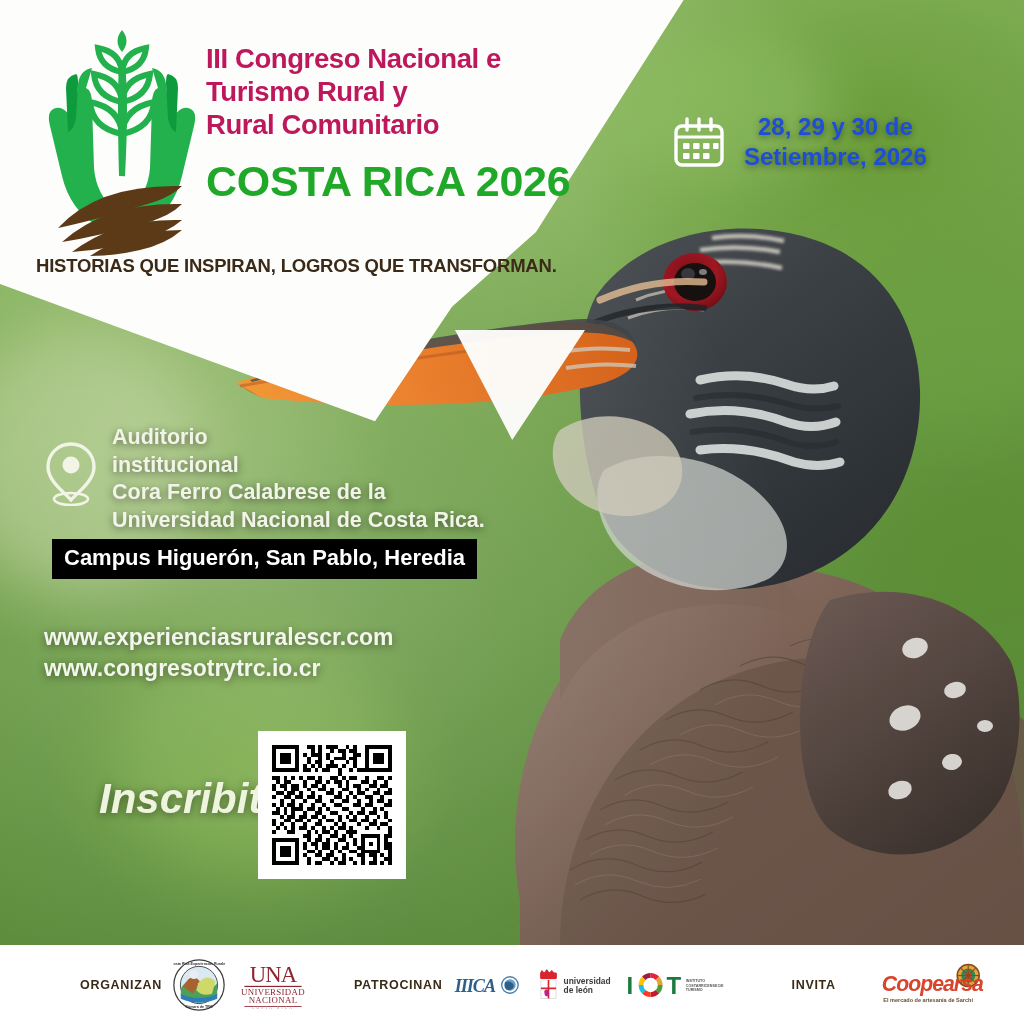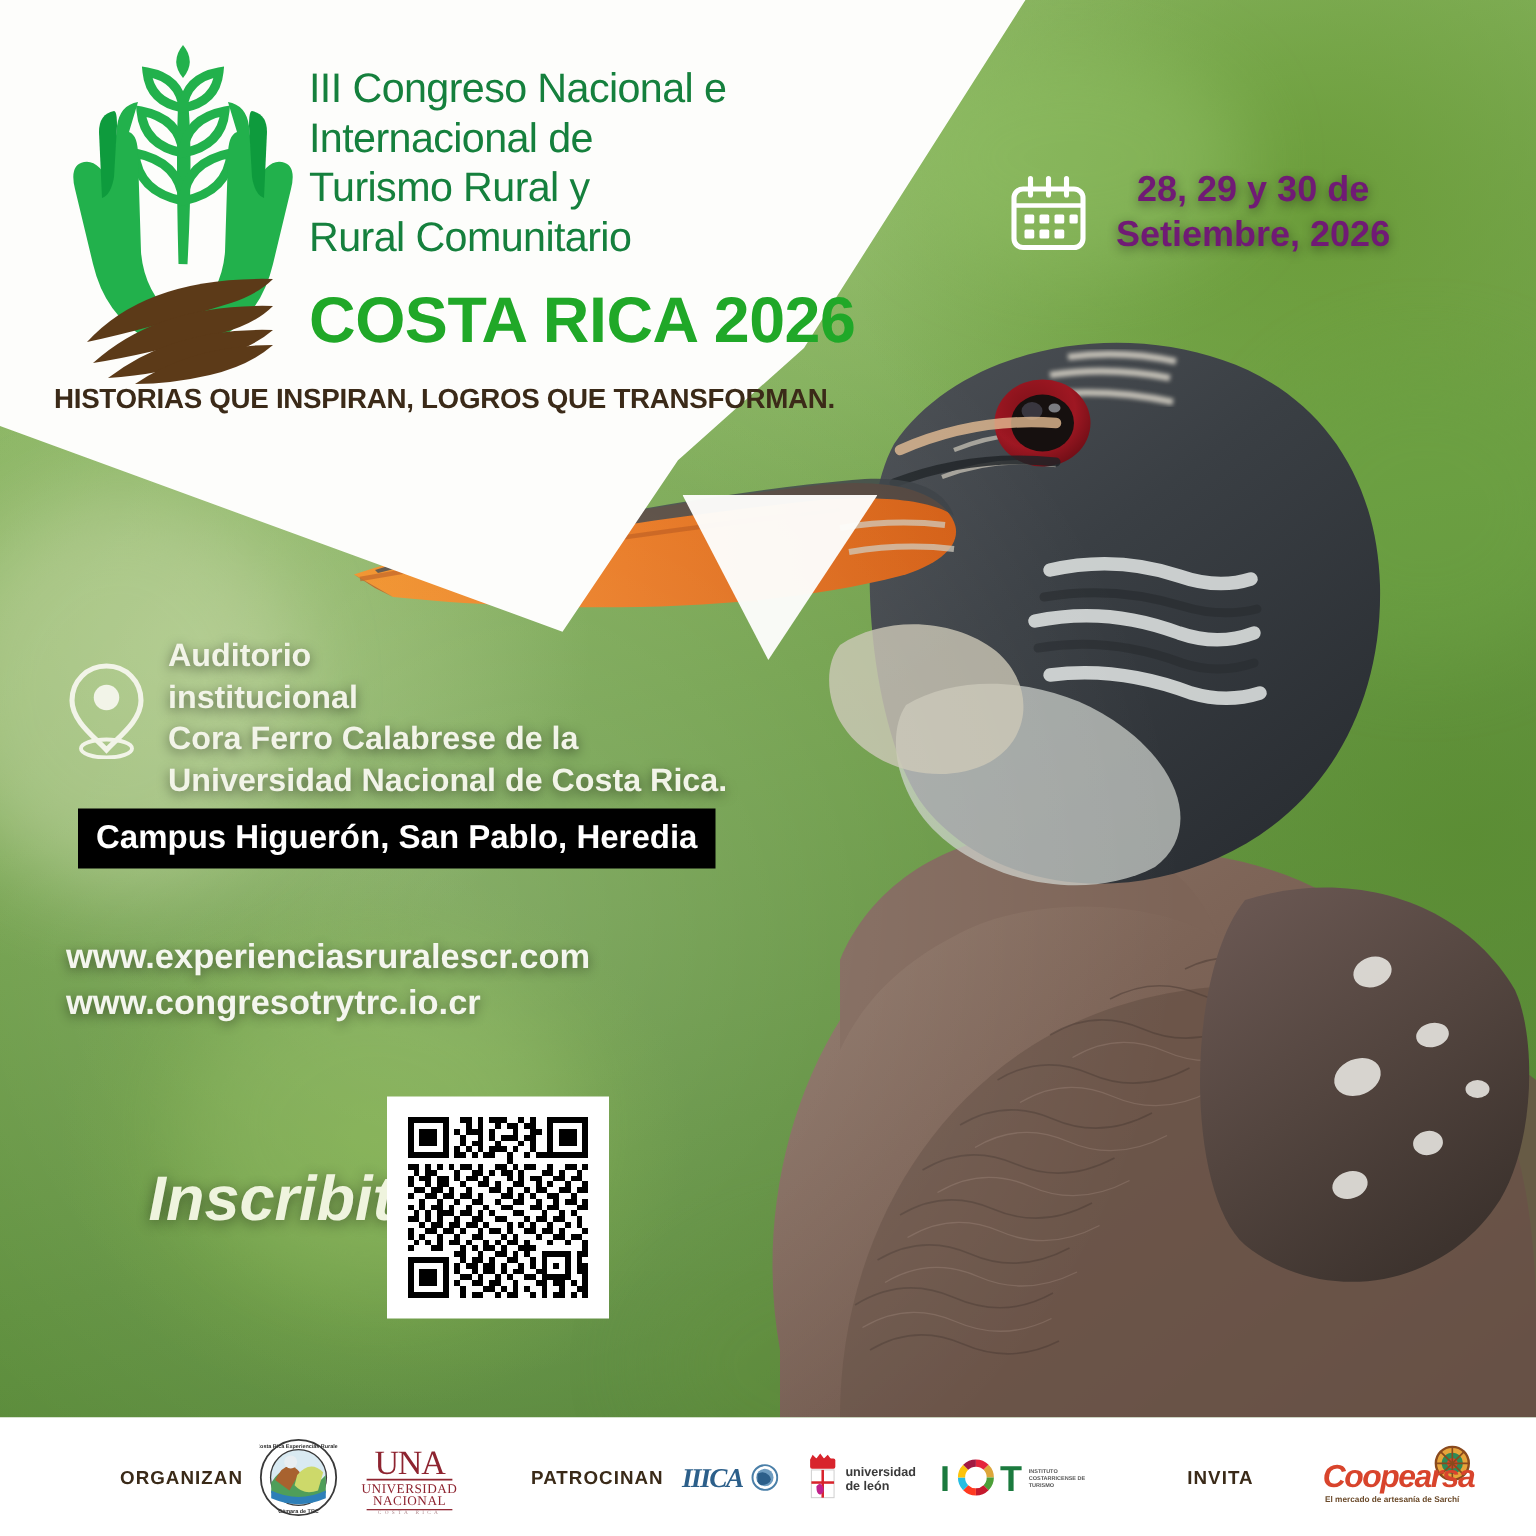--- a/index.html
+++ b/index.html
@@ -64,22 +64,22 @@
     clip-path: polygon(0% 0%, 100% 0%, 44% 100%);
     opacity:.97;
   }
 
   
   .logo-mark { position: absolute; left: 34px; top: 28px; width: 176px; height: 228px; }
 
   
   .title-block { position: absolute; left: 206px; top: 42px; width: 350px; }
   .title-line {
-    color: #15803d;
-    font-weight: 400;
+    color: #be185d;
+    font-weight: 700;
     font-size: 27.5px;
     line-height: 33px;
     letter-spacing: -0.4px;
     white-space: nowrap;
   }
   .subtitle {
     margin-top: 16px;
     color: #20A828;
     font-weight: 800;
     font-size: 43px;
@@ -98,21 +98,21 @@
   }
 
   
   .date-block {
     position: absolute;
     left: 672px; top: 112px;
     display: flex; align-items: center; gap: 18px;
   }
   .cal-icon { width: 54px; height: 54px; flex: none; }
   .date-text {
-    color: #701a75;
+    color: #1d4ed8;
     font-weight: 800;
     font-size: 24px;
     line-height: 30px;
     text-align: center;
     text-shadow: 0 2px 7px rgba(0,0,0,.45);
     white-space: nowrap;
   }
 
   
   .venue-block { position: absolute; left: 44px; top: 424px; display:flex; gap: 14px; }
@@ -374,21 +374,20 @@
     <g fill="#5c3a18">
       <path d="M24 200 q40 -44 124 -42 q-10 10 -28 16 q-58 18 -96 26 Z"></path>
       <path d="M28 214 q44 -40 120 -38 q-12 12 -34 18 q-48 14 -86 20 Z"></path>
       <path d="M38 224 q44 -34 110 -32 q-14 12 -36 18 q-40 12 -74 14 Z"></path>
       <path d="M56 228 q38 -26 92 -26 q-16 14 -42 20 q-26 6 -50 6 Z"></path>
     </g>
   </svg>
 
   <div class="title-block">
     <div class="title-line">III Congreso Nacional e</div>
-    <div class="title-line">Internacional de</div>
     <div class="title-line">Turismo Rural y</div>
     <div class="title-line">Rural Comunitario</div>
     <div class="subtitle">COSTA RICA 2026</div>
   </div>
 
   <div class="tagline">HISTORIAS QUE INSPIRAN, LOGROS QUE TRANSFORMAN.</div>
 
   <div class="date-block">
     <svg class="cal-icon" viewBox="0 0 54 54">
       <rect x="4" y="11" width="46" height="39" rx="6" ry="6" fill="none" stroke="#ffffff" stroke-width="3.4"></rect>

